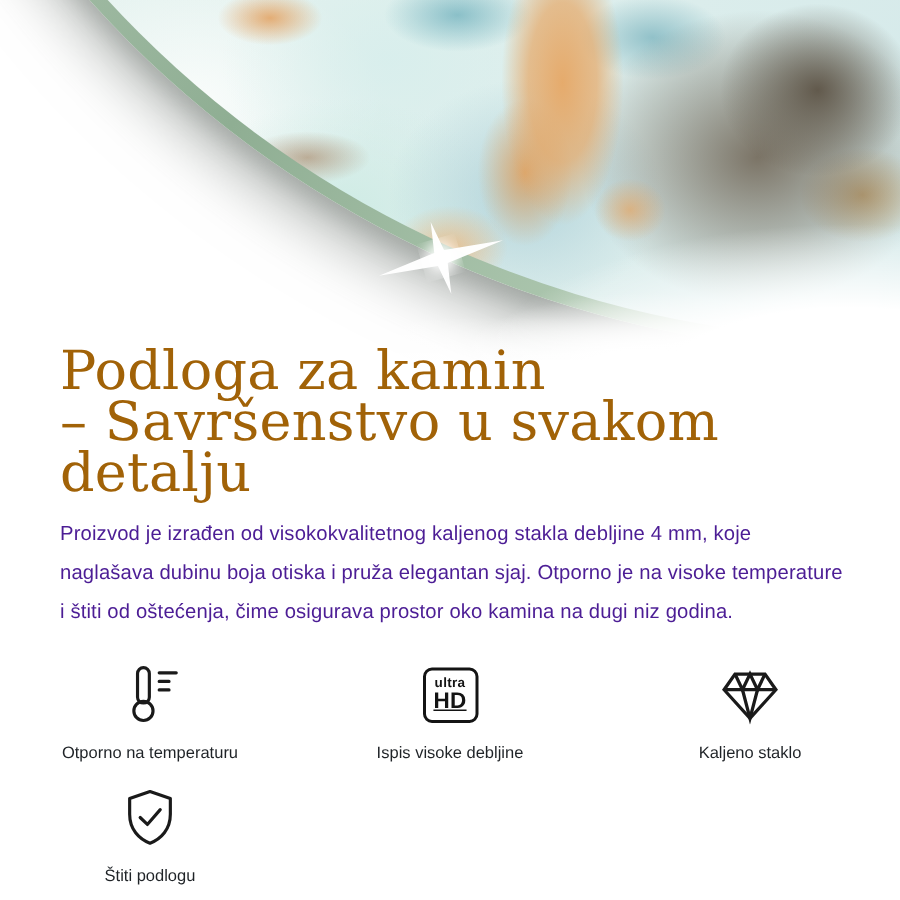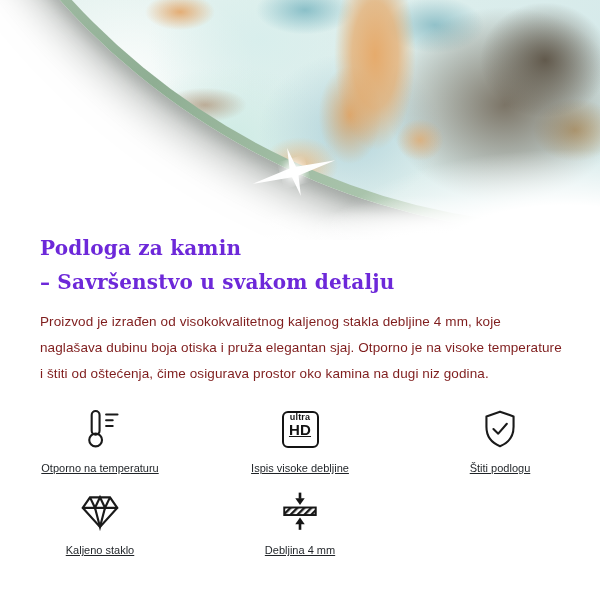--- a/index.html
+++ b/index.html
@@ -42,34 +42,34 @@
       radial-gradient(340px 150px at 565px 262px, #ffffff 38%, rgba(255,255,255,0) 75%),
       radial-gradient(200px 90px  at 430px 258px, #ffffff 28%, rgba(255,255,255,0) 70%),
       linear-gradient(to bottom, rgba(255,255,255,0) 88%, rgba(255,255,255,.6) 100%);
   }
 
   .sparkle { position:absolute; left:250px; top:146px; width:88px; height:52px;
              transform:rotate(-16deg); }
 
   
   .content { position:relative; margin-top:-9px; padding-left:40px; }
-  h1 { font-family:"DejaVu Serif","Liberation Serif",serif; font-weight:700;
-       font-size:20px; line-height:34px; color:#6d28d9; letter-spacing:.2px; }
+  h1 { font-family:"DejaVu Serif","Liberation Serif",serif; font-weight:400;
+       font-size:36px; line-height:34px; color:#a16207; letter-spacing:.2px; }
   .lede { margin-top:10px; width:524px; font-size:13.5px; line-height:26px;
-          color:#7f1d1d; letter-spacing:.1px; }
+          color:#4c1d95; letter-spacing:.1px; }
 
   
   .features { display:grid; grid-template-columns:repeat(3,200px);
               row-gap:14px; margin-top:21px; margin-left:-40px; }
   .feature { display:flex; flex-direction:column; align-items:center; height:68px; }
   .icon-box { height:42px; display:flex; align-items:center; justify-content:center; }
-  .feature .label { margin-top:10px; font-size:11px; line-height:16px; color:#1f2327;text-decoration:underline; }
+  .feature .label { margin-top:10px; font-size:11px; line-height:16px; color:#1f2327; }
 
   .uhd { width:37px; height:37px; border:2.6px solid #141414; border-radius:6px;
-         display:flex; flex-direction:column; align-items:center; 
+         display:flex; flex-direction:column; align-items:center; justify-content:center;
          color:#141414; }
   .uhd .t1 { font-size:9px; font-weight:700; line-height:9px; letter-spacing:.2px; }
   .uhd .t2 { font-size:15px; font-weight:800; line-height:15px; letter-spacing:.2px;text-decoration:underline; }
 
   svg .st { stroke:#1a1a1a; fill:none; stroke-width:2.4; }
 </style>
 </head>
 <body>
 
 <div class="hero">
@@ -113,55 +113,38 @@
         <div class="uhd">
           <div class="t1">ultra</div>
           <div class="t2">HD</div>
         </div>
       </div>
       <div class="label">Ispis visoke debljine</div>
     </div>
 
     <div class="feature">
       <div class="icon-box">
-        <svg width="42" height="42" viewBox="0 0 48 48">
-          <path class="st" stroke-width="2.6" stroke-linejoin="round" d="M24 4.2 L39.5 9.6 V21.5 C39.5 33 32.5 40.3 24 43.6 C15.5 40.3 8.5 33 8.5 21.5 V9.6 Z"></path>
-          <path class="st" stroke-width="3" stroke-linecap="round" stroke-linejoin="round" d="M16.5 24 L22 29.3 L31.8 18"></path>
-        </svg>
-      </div>
-      <div class="label">Štiti podlogu</div>
-    </div>
-
-    <div class="feature">
-      <div class="icon-box">
         <svg width="44" height="40" viewBox="0 0 48 44">
           <g class="st" stroke-width="2.2" stroke-linejoin="miter">
             <path d="M13 7 H35 L43 18.5 L24 39.5 L5 18.5 Z"></path>
             <path d="M5 18.5 H43"></path>
             <path d="M13 7 L18.5 18.5 L24 7 L29.5 18.5 L35 7"></path>
             <path d="M18.5 18.5 L24 39.5 L29.5 18.5"></path>
           </g>
         </svg>
       </div>
       <div class="label">Kaljeno staklo</div>
     </div>
 
-
     <div class="feature">
       <div class="icon-box">
-        <svg width="42" height="44" viewBox="0 0 48 48">
-          <defs>
-            <pattern id="hatchB" width="5.6" height="5.6" patternUnits="userSpaceOnUse" patternTransform="rotate(45)">
-              <rect width="2.7" height="5.6" fill="#161616"></rect>
-            </pattern>
-          </defs>
-          <rect x="6" y="20" width="36" height="8.6" fill="url(#hatchB)" stroke="#161616" stroke-width="2.2"></rect>
-          <path d="M24 3 V10" stroke="#161616" stroke-width="3"></path>
-          <path d="M18.6 9.5 H29.4 L24 17 Z" fill="#161616"></path>
-          <path d="M24 45.5 V38.5" stroke="#161616" stroke-width="3"></path>
-          <path d="M18.6 39 H29.4 L24 31.5 Z" fill="#161616"></path>
+        <svg width="42" height="42" viewBox="0 0 48 48">
+          <path class="st" stroke-width="2.6" stroke-linejoin="round" d="M24 4.2 L39.5 9.6 V21.5 C39.5 33 32.5 40.3 24 43.6 C15.5 40.3 8.5 33 8.5 21.5 V9.6 Z"></path>
+          <path class="st" stroke-width="3" stroke-linecap="round" stroke-linejoin="round" d="M16.5 24 L22 29.3 L31.8 18"></path>
         </svg>
       </div>
-      <div class="label">Debljina 4 mm</div>
+      <div class="label">Štiti podlogu</div>
     </div>
+
+
 
   </div>
 </div>
 
 </body></html>

